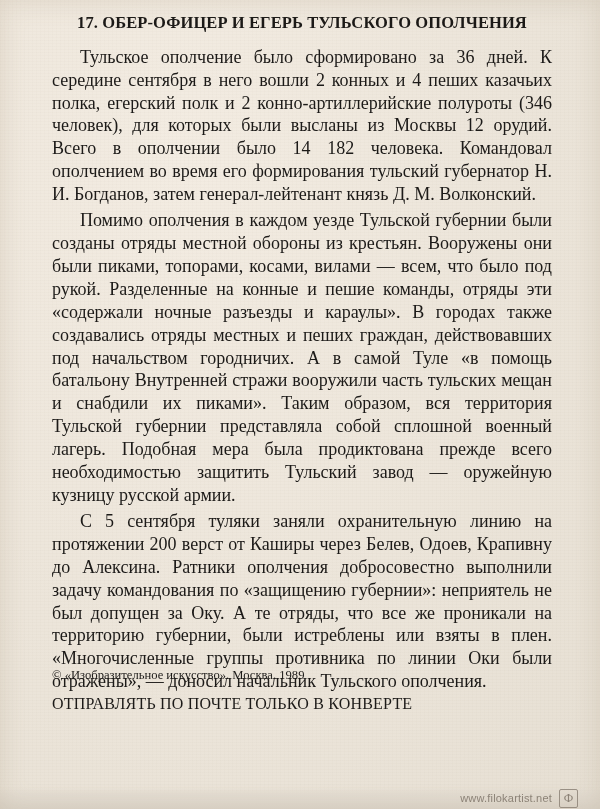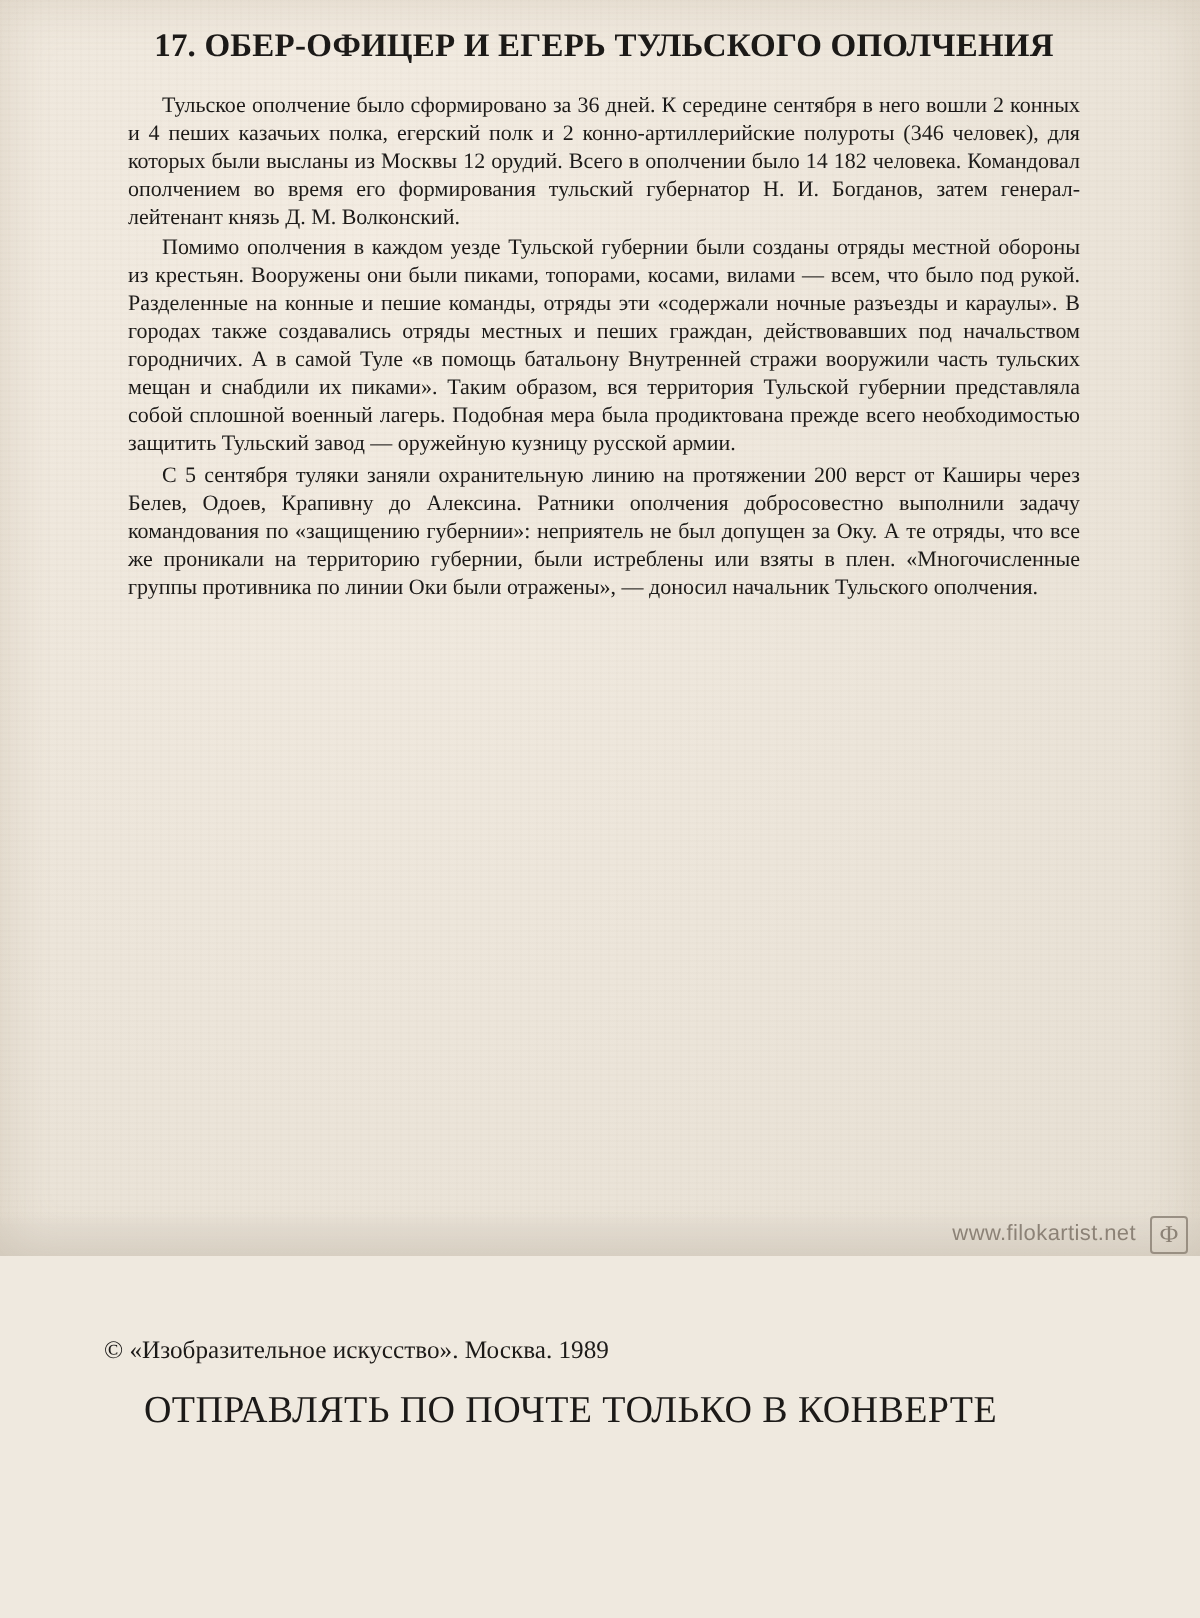--- a/index.html
+++ b/index.html
@@ -12,21 +12,21 @@
     background: #efe9df;
     font-family: "Liberation Serif", serif;
     color: #1c1a18;
     overflow: hidden;
     position: relative;
   }
   .page {
     position: absolute;
     left: 0; top: 0;
     width: 600px;
-    height: 628px;
+    height: 809px;
     background:
       radial-gradient(ellipse at 30% 20%, #f3ece2 0%, #ece5da 55%, #e6dfd3 100%);
   }
   .grain {
     position: absolute;
     inset: 0;
     pointer-events: none;
     background-image:
       repeating-linear-gradient(0deg, rgba(120,100,70,0.018) 0px, rgba(120,100,70,0.018) 1px, rgba(0,0,0,0) 1px, rgba(0,0,0,0) 3px),
       repeating-linear-gradient(90deg, rgba(120,100,70,0.015) 0px, rgba(120,100,70,0.015) 1px, rgba(0,0,0,0) 1px, rgba(0,0,0,0) 4px);
@@ -40,25 +40,25 @@
   .title {
     font-size: 16.5px;
     font-weight: bold;
     letter-spacing: 0.1px;
     text-align: center;
     line-height: 1.25;
     margin: 0 0 12px 0;
     white-space: nowrap;
   }
   .body-text {
-    font-size: 11px;
+    font-size: 18px;
     line-height: 1.275;
     text-align: justify;
     text-justify: inter-word;
-    margin: 12px;
+    margin: 0;
   }
   .body-text p {
     margin: 0 0 0.15em 0;
     text-indent: 1.55em;
   }
   .footer {
     position: absolute;
     left: 52px;
     top: 651px;
     width: 500px;
@@ -74,36 +74,35 @@
   }
   .footer .pub {
     font-size: 12.6px;
     margin-top: 16px;
   }
   .footer .code {
     font-size: 12.6px;
     letter-spacing: 0.1px;
   }
   .footer .notice {
-    font-size: 19px;
+    font-size: 16px;
     margin-top: 9px;
     letter-spacing: 0.2px;
-    margin-left: 20px;
   }
   .watermark-bar {
     position: absolute;
     left: 0;
     bottom: 0;
     width: 600px;
     height: 22px;
     background: linear-gradient(180deg, rgba(232,226,216,0.0) 0%, rgba(226,219,208,0.85) 35%, rgba(222,215,204,0.95) 100%);
     display: flex;
     align-items: center;
     justify-content: flex-end;
-    padding-right: 6px;
+    padding-right: 22px;
     box-sizing: border-box;
   }
   .watermark-text {
     font-family: "Liberation Sans", sans-serif;
     font-size: 11px;
     color: #8c8378;
     letter-spacing: 0.2px;
     margin-right: 7px;
   }
   .watermark-logo {

